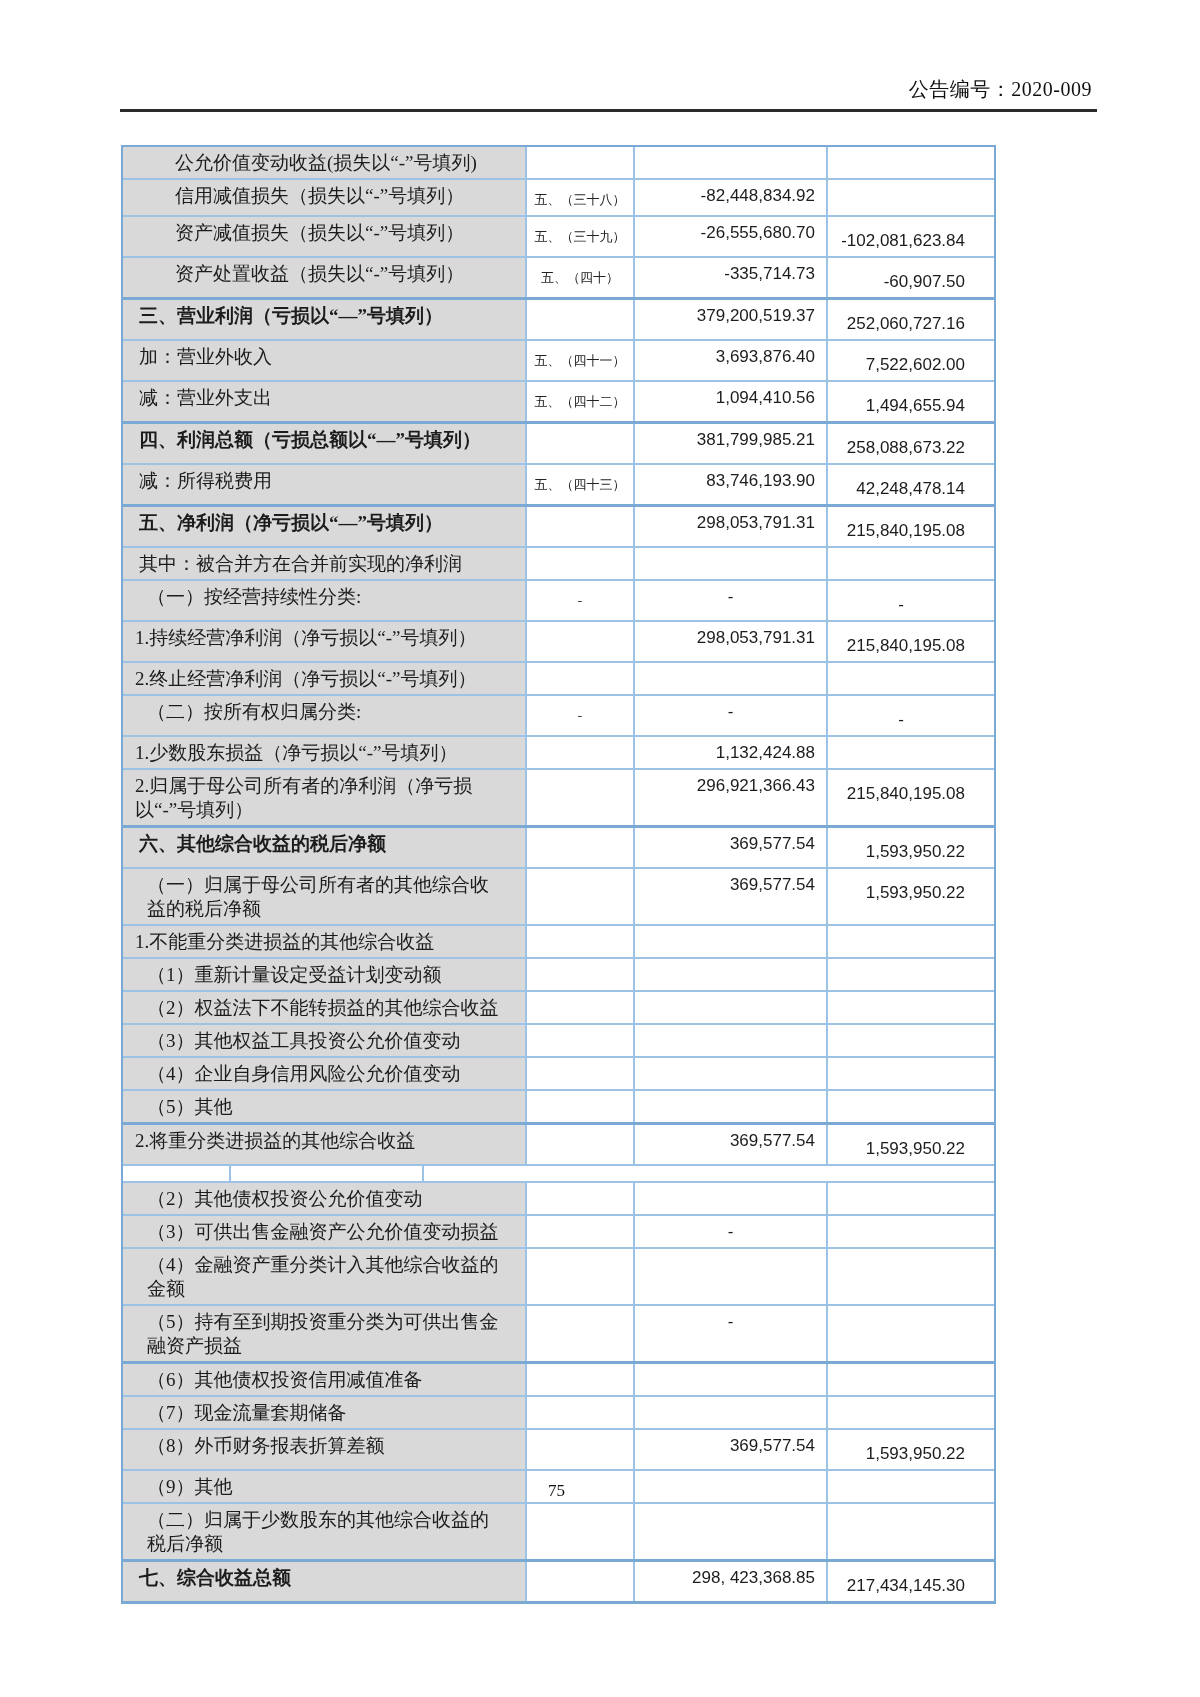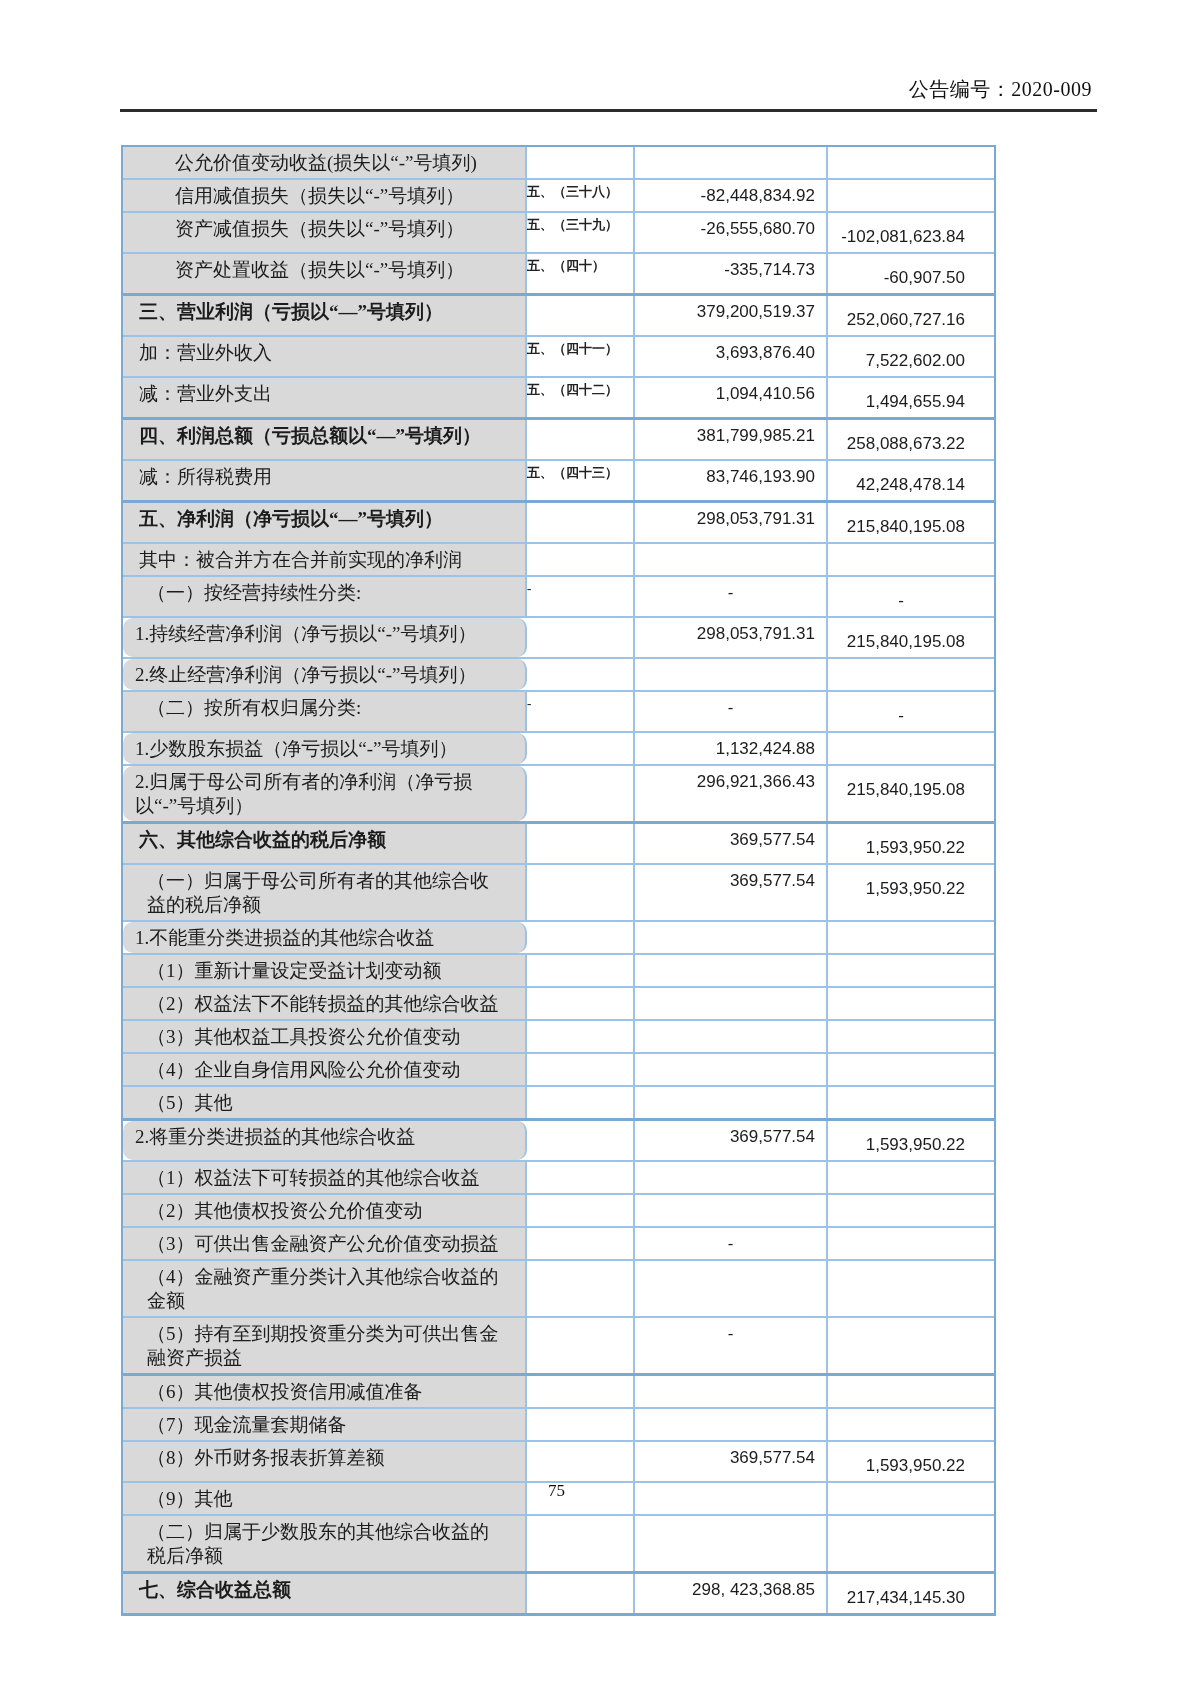--- a/index.html
+++ b/index.html
@@ -56,42 +56,41 @@
   .c-label{
     width:404px;
     background:#d9d9d9;
     font-size:19px;
     padding-right:22px;
     word-break:break-all;
   }
   .c-note{
     width:108px;
     font-size:13px;
-    text-align:left;
+    text-align:center;
     color:#222222;
-    padding-top:0;
-    font-weight:bold;
+    padding-top:8px;
   }
   .c-cur{
     width:193px;
     font-size:17px;
     text-align:right;
     padding-right:11px;
     font-family:"Liberation Sans","DejaVu Sans",sans-serif;
   }
   .c-pri{
     width:146px;
     font-size:17px;
     text-align:right;
     padding-right:9px;
     font-family:"Liberation Sans","DejaVu Sans",sans-serif;
   }
   .c-cur.dash,.c-pri.dash{text-align:center;padding-right:0;}
   .t-row.bold .c-label{font-weight:bold;}
-  .ind0{padding-left:12px;border-radius:10px;}
+  .ind0{padding-left:12px;}
   .ind1{padding-left:16px;}
   .ind2{padding-left:24px;}
   .ind3{padding-left:52px;}
   .page-number{
     position:absolute;
     top:1481px;
     left:121px;
     width:871px;
     text-align:center;
     font-size:17px;
@@ -258,21 +257,20 @@
         <div class="cell c-cur"></div>
         <div class="cell c-pri"></div>
       </div>
       <div class="t-row thick">
         <div class="cell c-label ind0">2.将重分类进损益的其他综合收益</div>
         <div class="cell c-note"></div>
         <div class="cell c-cur">369,577.54</div>
         <div class="cell c-pri">1,593,950.22</div>
       </div>
       <div class="t-row">
-        <div class="cell c-label ind2">（1）权益法下可转损益的其他综合收益</div>
         <div class="cell c-note"></div>
         <div class="cell c-cur"></div>
         <div class="cell c-pri"></div>
       </div>
       <div class="t-row">
         <div class="cell c-label ind2">（2）其他债权投资公允价值变动</div>
         <div class="cell c-note"></div>
         <div class="cell c-cur"></div>
         <div class="cell c-pri"></div>
       </div>

